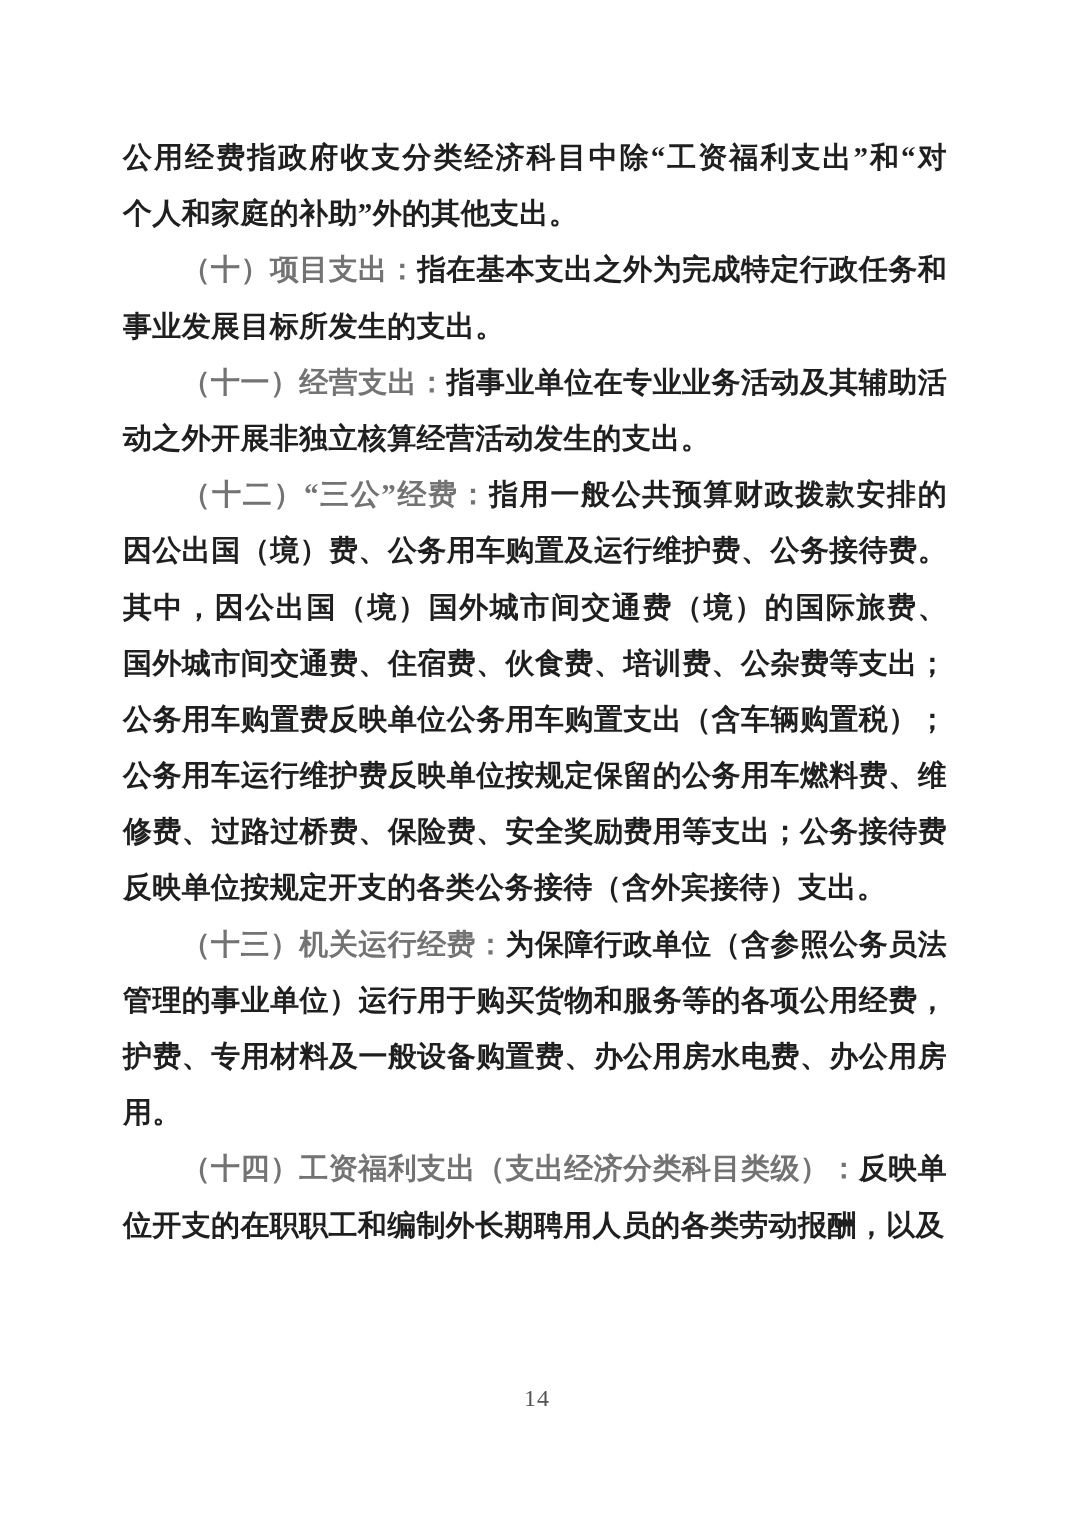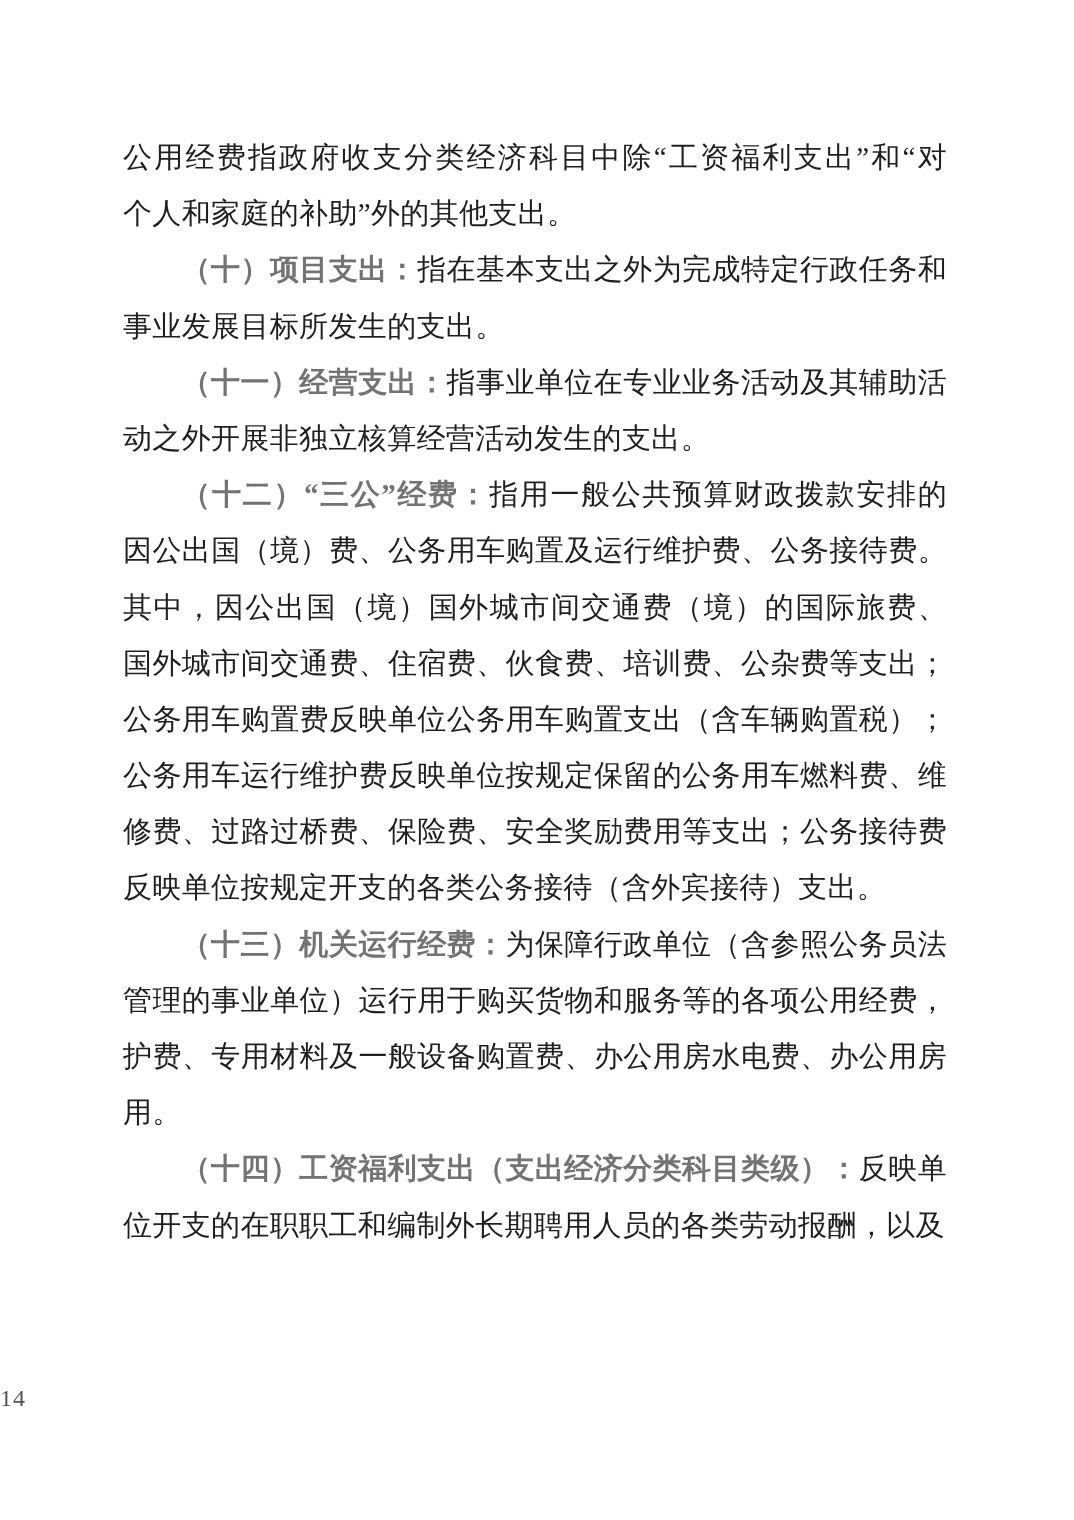--- a/index.html
+++ b/index.html
@@ -37,33 +37,34 @@
 
   .line.indent {
     padding-left: 58.6px; 
   }
 
   .line.para-end {
     text-align-last: left;
   }
 
   .seg {
-    font-weight: 400;
+    font-weight: 700;
   }
 
   .seg.bold {
     font-weight: 700;
     color: #737373;
   }
 
   .footer {
     position: absolute;
     left: 0;
     top: 1386px;
     width: 100%;
+    text-align: center;
   }
 
   .page-number {
     font-size: 24px;
     color: #555555;
     letter-spacing: 1px;
     line-height: 1;
   }
 </style>
 </head>

